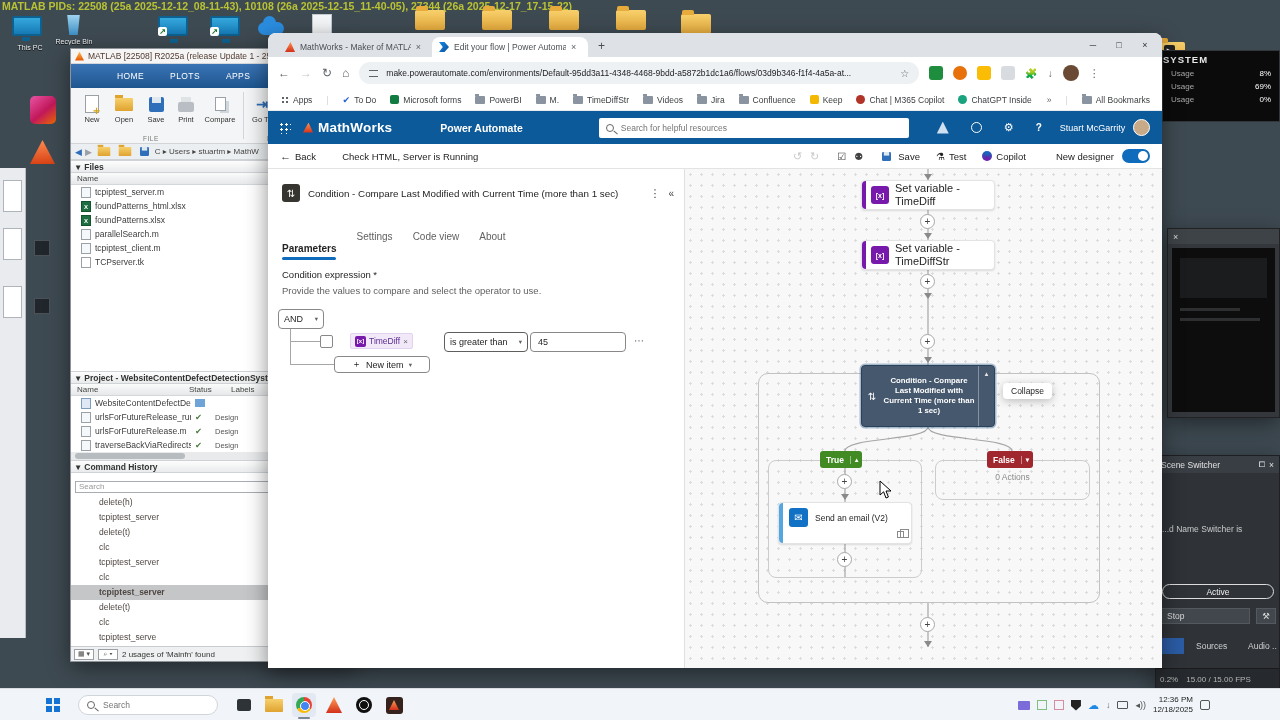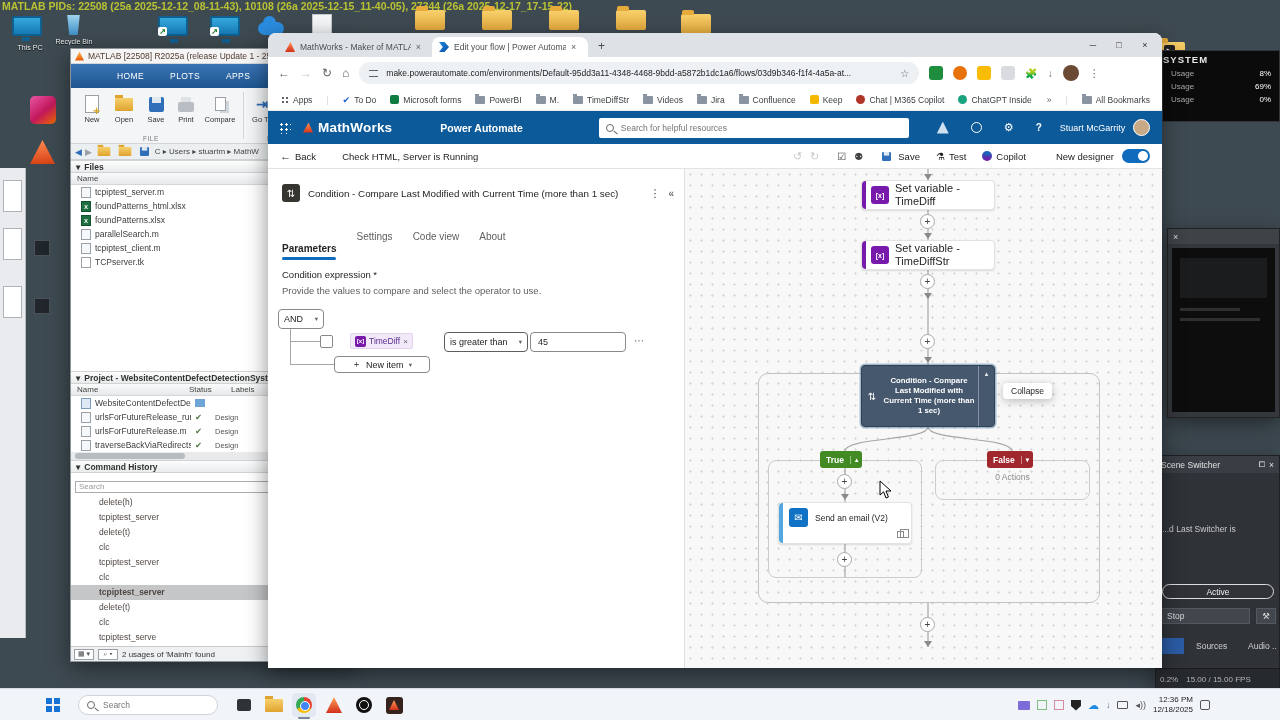--- a/index.html
+++ b/index.html
@@ -415,21 +415,21 @@
       <div style="position:absolute;left:8px;top:70px;width:80px;height:3px;background:#2e2f31;"></div>
     </div>
   </div>
 
   <div class="abs win scenew">
     <div class="tb">
       <span style="flex:1;white-space:nowrap;overflow:hidden;">Scene Switcher</span>
       <span style="font-size:8px;">⧠</span>
       <span>×</span>
     </div>
-    <div style="position:absolute;left:6px;top:68px;right:4px;font-size:8.5px;color:#c9c9c9;white-space:nowrap;overflow:hidden;">...d Last Switcher is</div>
+    <div style="position:absolute;left:6px;top:68px;right:4px;font-size:8.5px;color:#c9c9c9;white-space:nowrap;overflow:hidden;">...d Name Switcher is</div>
     <div class="btn-outline abs" style="left:6px;top:128px;width:112px;height:15px;line-height:15px;"><span>Active</span></div>
     <div class="btn-dark abs" style="left:2px;top:152px;width:92px;height:16px;padding-left:8px;">
         <span>Stop</span>
       </div>
     <div class="btn-dark abs" style="left:100px;top:152px;width:20px;height:16px;justify-content:center;">
         <span>⚒</span>
       </div>
     <div class="abs" style="left:0;top:182px;width:28px;height:16px;background:#2b5ca5;"></div>
     <div class="abs" style="left:40px;top:185px;font-size:8.5px;color:#cfcfcf;">Sources</div>
     <div class="abs" style="left:92px;top:185px;font-size:8.5px;color:#cfcfcf;">Audio ..</div>

